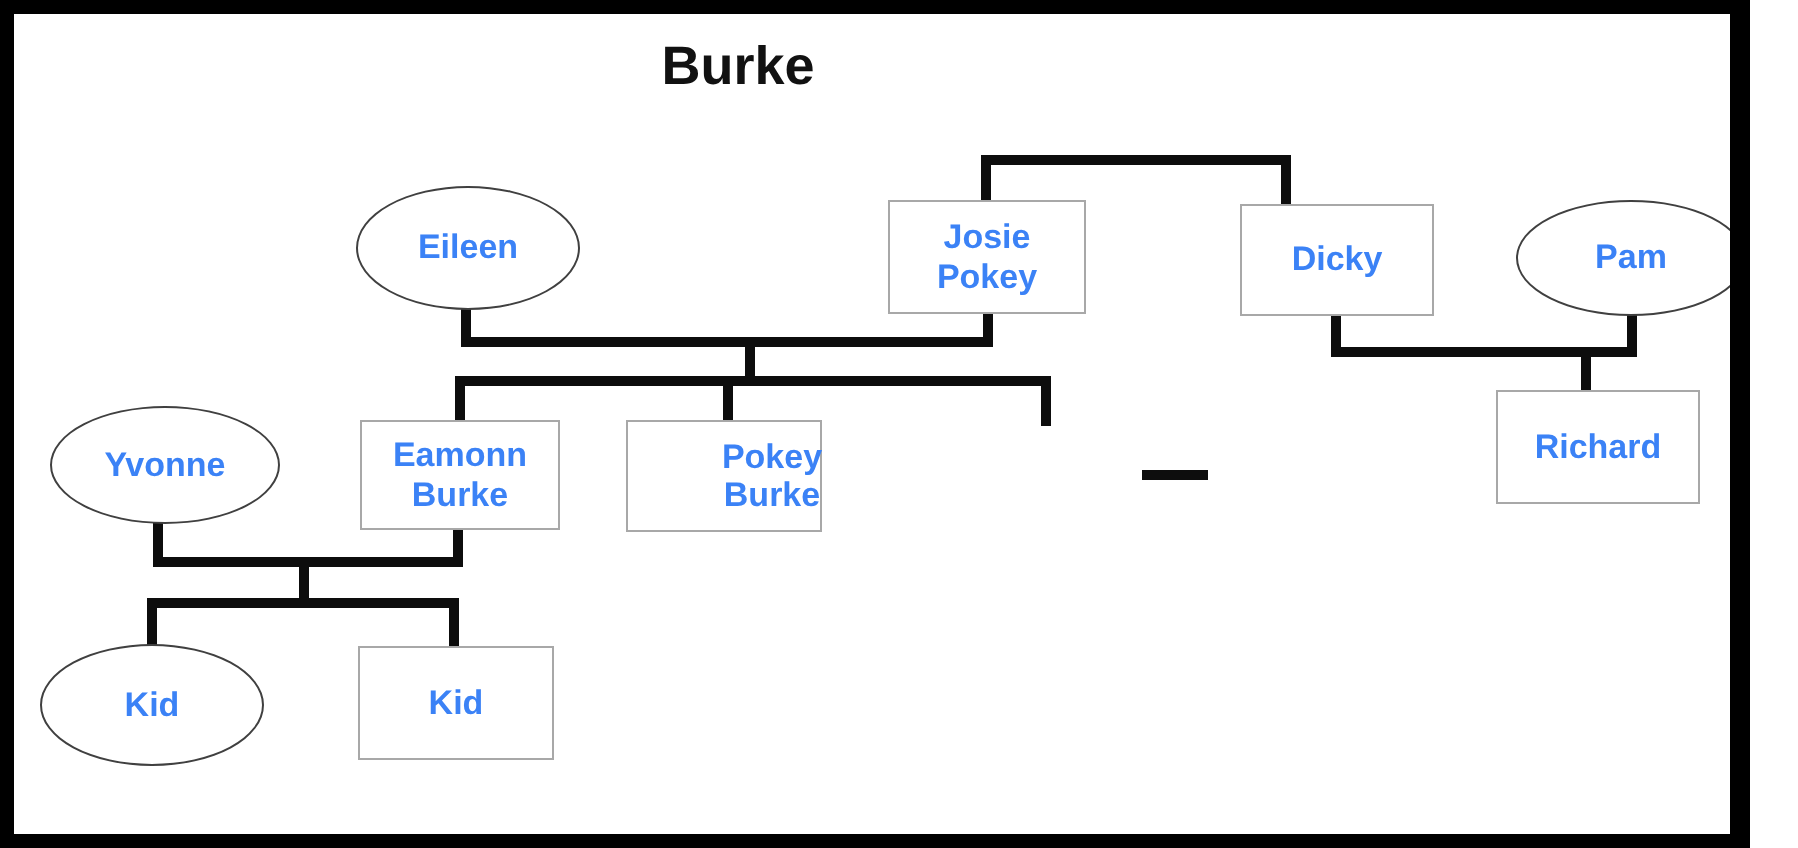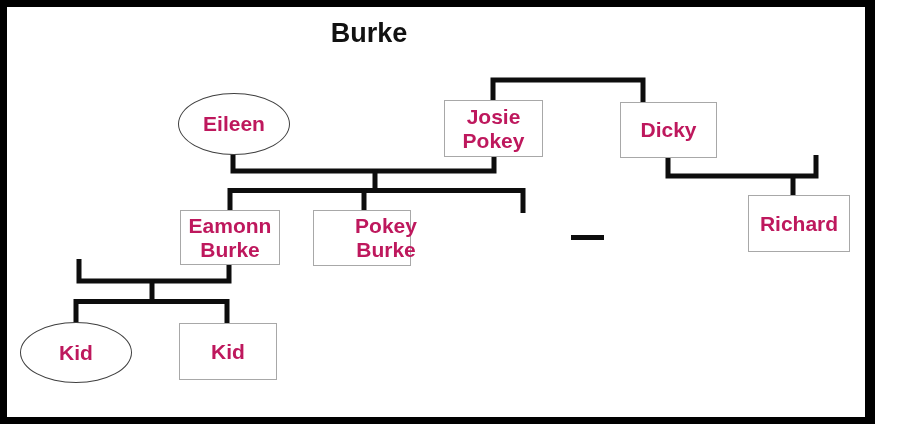--- a/index.html
+++ b/index.html
@@ -47,23 +47,23 @@
     z-index: 5;
   }
   .node {
     position: absolute;
     box-sizing: border-box;
     display: flex;
     align-items: center;
     justify-content: center;
     text-align: center;
     background: #ffffff;
-    color: #be185d;
+    color: #3b82f6;
     font-weight: bold;
-    font-size: 21px;
+    font-size: 17px;
     line-height: 1.12;
     white-space: pre-line;
     z-index: 10;
   }
   .node.rect {
     border: 1.5px solid #a8a8a8;
   }
   .node.ellipse {
     border: 1.3px solid #404040;
     border-radius: 50%;
@@ -108,20 +108,22 @@
     <path d="M79 259 L79 281 L229 281 L229 261"></path>
     <path d="M152 279 L152 302"></path>
 
     <path d="M76 325 L76 301.5 L227 301.5 L227 326"></path>
   </svg>
 
   <div id="n-eileen" class="node ellipse">Eileen</div>
   <div id="n-josie" class="node rect">Josie
 Pokey</div>
   <div id="n-dicky" class="node rect">Dicky</div>
+  <div id="n-pam" class="node ellipse">Pam</div>
+  <div id="n-yvonne" class="node ellipse">Yvonne</div>
   <div id="n-eamonn" class="node rect">Eamonn
 Burke</div>
   <div id="n-pokey" class="node rect">Pokey
 Burke</div>
   <div id="n-richard" class="node rect">Richard</div>
   <div id="n-kid1" class="node ellipse">Kid</div>
   <div id="n-kid2" class="node rect">Kid</div>
 
   <div id="frame"></div>
 </div>

